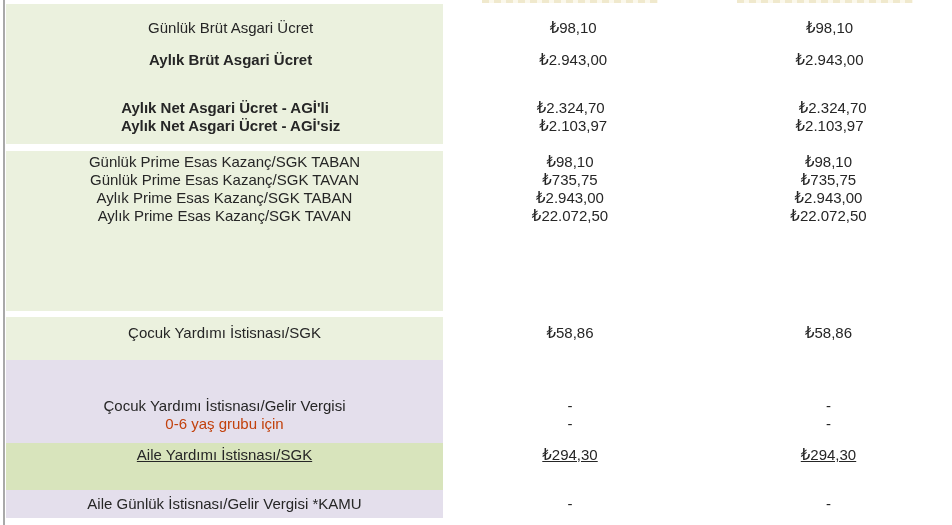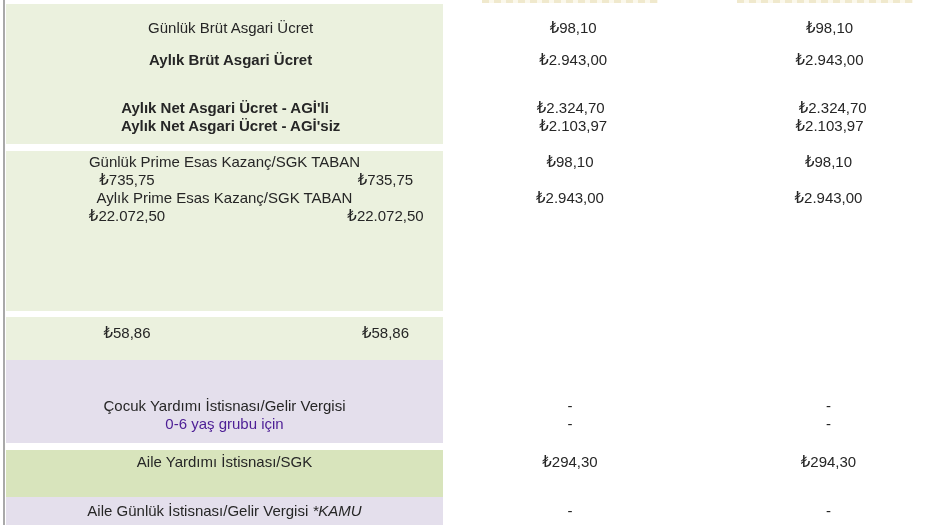--- a/index.html
+++ b/index.html
@@ -16,34 +16,34 @@
 
   .tbl{position:relative;padding-top:4px;}
   .section{position:relative;display:flex;flex-direction:column;box-sizing:border-box;}
   .section .bg{position:absolute;left:6px;top:0;bottom:0;width:437px;z-index:0;}
   .row{position:relative;z-index:1;display:flex;height:18px;line-height:18px;flex:0 0 auto;}
   .cell{box-sizing:border-box;white-space:nowrap;overflow:visible;}
   .cell.lab{width:443px;padding-left:6px;text-align:center;}
   .cell.v1{width:254px;text-align:center;}
   .cell.v2{width:255px;padding-left:8px;text-align:center;}
   .bold{font-weight:bold;}
-  .red{color:#4c1d95;}
-  .it{font-style:italic;}
+  .red{color:#c2410c;}
+  .it{}
 
   #secA{height:140px;padding-left:8px;}
   #secA .row:nth-of-type(1){margin-top:3px;}
   #secA .row:nth-of-type(2){margin-top:15px;}
   #secA .row:nth-of-type(3){margin-top:14px;}
   #secA .row:nth-of-type(4){margin-top:30px;gap:12px;}
 
   #secB{height:160px;margin-top:7px;padding:2px 0;}
   #secC{height:43px;margin-top:6px;padding-top:7px;}
   #secD{height:83px;padding-top:10px;}
   #secD .row:nth-of-type(2){margin-top:27px;}
-  #secE{height:47px;margin-top:7px;padding-top:3px;}
+  #secE{height:47px;padding-top:3px;text-decoration:underline;}
   #secF{height:28px;justify-content:center;}
 </style>
 </head>
 <body>
 
 <div class="left-rule"></div>
 <div class="sliver s1"></div>
 <div class="sliver s2"></div>
 
 <div class="tbl">
@@ -73,37 +73,40 @@
   </div>
 
   <div class="section" id="secB">
     <div class="bg" style="background: rgb(235, 241, 222);"></div>
     <div class="row">
       <div class="cell lab">Günlük Prime Esas Kazanç/SGK TABAN</div>
       <div class="cell v1">₺98,10</div>
       <div class="cell v2">₺98,10</div>
     </div>
     <div class="row">
+      <div class="cell lab">Günlük Prime Esas Kazanç/SGK TAVAN</div>
       <div class="cell v1">₺735,75</div>
       <div class="cell v2">₺735,75</div>
     </div>
     <div class="row">
       <div class="cell lab">Aylık Prime Esas Kazanç/SGK TABAN</div>
       <div class="cell v1">₺2.943,00</div>
       <div class="cell v2">₺2.943,00</div>
     </div>
     <div class="row">
+      <div class="cell lab">Aylık Prime Esas Kazanç/SGK TAVAN</div>
       <div class="cell v1">₺22.072,50</div>
       <div class="cell v2">₺22.072,50</div>
     </div>
   </div>
 
   <div class="section" id="secC">
     <div class="bg" style="background: rgb(235, 241, 222);"></div>
     <div class="row">
+      <div class="cell lab">Çocuk Yardımı İstisnası/SGK</div>
       <div class="cell v1">₺58,86</div>
       <div class="cell v2">₺58,86</div>
     </div>
   </div>
 
   <div class="section" id="secD">
     <div class="bg" style="background: rgb(228, 223, 236);"></div>
     <div class="row">
       <div class="cell lab">Çocuk Yardımı İstisnası/Gelir Vergisi</div>
       <div class="cell v1">-</div>

